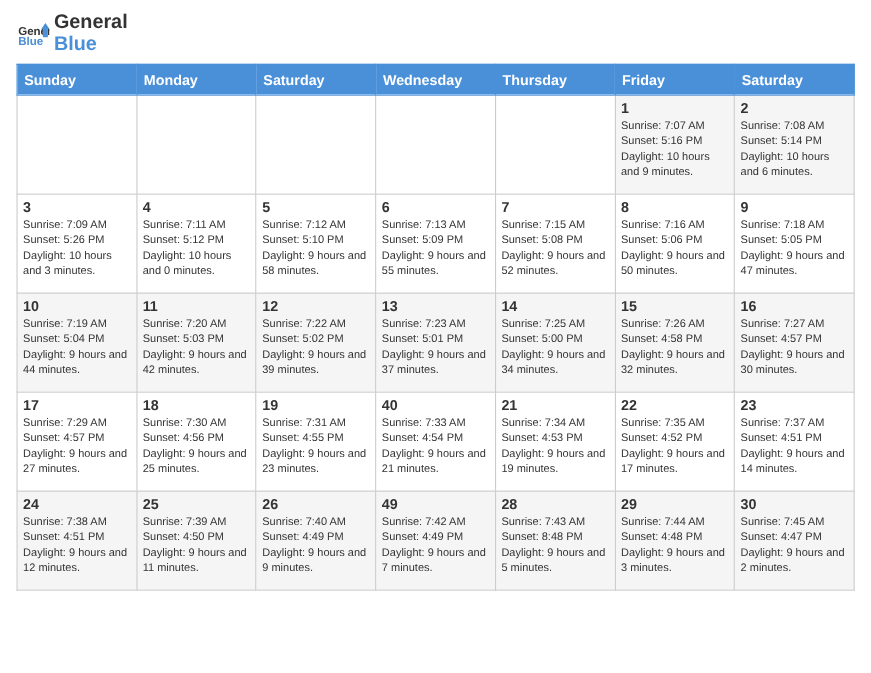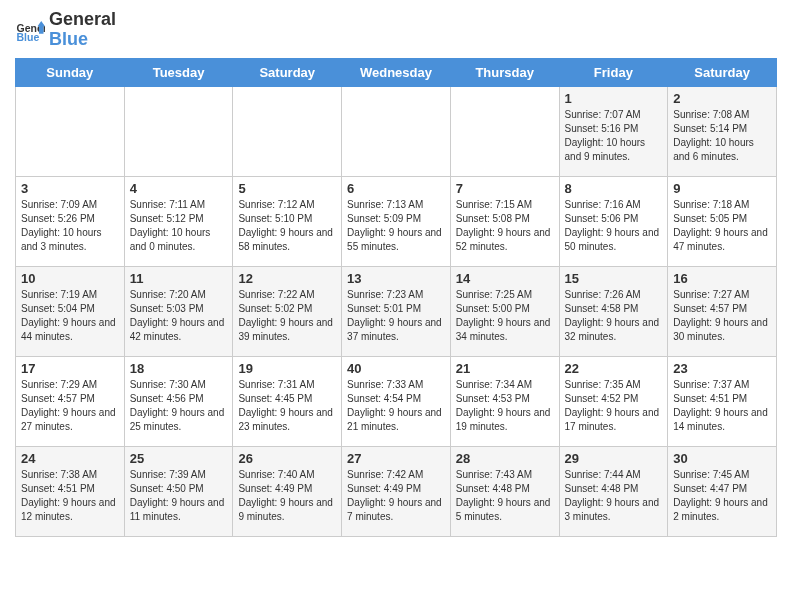--- a/index.html
+++ b/index.html
@@ -48,21 +48,21 @@
       color: #555;
     }
     table {
       width: 100%;
       border-collapse: collapse;
       table-layout: fixed;
     }
     thead tr th {
       background: #4a90d9;
       color: #fff;
-      text-align: center;
+      text-align: left;
       padding: 6px 6px;
       font-size: 13px;
       font-weight: bold;
       border: 1px solid #4a90d9;
     }
     tbody tr td {
       vertical-align: top;
       padding: 4px 5px;
       border: 1px solid #ccc;
       font-size: 10.5px;
@@ -107,21 +107,21 @@
   <div class="title-block">
     <h1></h1>
     <h2></h2>
   </div>
 </div>
 
 <table>
   <thead>
     <tr>
     <th>Sunday</th>
-        <th>Tuesday</th>
+        <th>Monday</th>
         <th>Saturday</th>
         <th>Wednesday</th>
         <th>Thursday</th>
         <th>Friday</th>
         <th>Saturday</th>
       </tr>
   </thead>
   <tbody id="calendar-body">
   <tr>
         <td class="empty-cell"></td>
@@ -239,21 +239,21 @@
         </td>
         <td>
           <span class="day-num">18</span>
           <div class="day-info">Sunrise: 7:30 AM
 Sunset: 4:56 PM
 Daylight: 9 hours and 25 minutes.</div>
         </td>
         <td>
           <span class="day-num">19</span>
           <div class="day-info">Sunrise: 7:31 AM
-Sunset: 4:45 PM
+Sunset: 4:55 PM
 Daylight: 9 hours and 23 minutes.</div>
         </td>
         <td>
           <span class="day-num">40</span>
           <div class="day-info">Sunrise: 7:33 AM
 Sunset: 4:54 PM
 Daylight: 9 hours and 21 minutes.</div>
         </td>
         <td>
           <span class="day-num">21</span>
@@ -287,29 +287,29 @@
 Sunset: 4:50 PM
 Daylight: 9 hours and 11 minutes.</div>
         </td>
         <td>
           <span class="day-num">26</span>
           <div class="day-info">Sunrise: 7:40 AM
 Sunset: 4:49 PM
 Daylight: 9 hours and 9 minutes.</div>
         </td>
         <td>
-          <span class="day-num">27</span>
+          <span class="day-num">49</span>
           <div class="day-info">Sunrise: 7:42 AM
 Sunset: 4:49 PM
 Daylight: 9 hours and 7 minutes.</div>
         </td>
         <td>
           <span class="day-num">28</span>
           <div class="day-info">Sunrise: 7:43 AM
-Sunset: 4:48 PM
+Sunset: 8:48 PM
 Daylight: 9 hours and 5 minutes.</div>
         </td>
         <td>
           <span class="day-num">29</span>
           <div class="day-info">Sunrise: 7:44 AM
 Sunset: 4:48 PM
 Daylight: 9 hours and 3 minutes.</div>
         </td>
         <td>
           <span class="day-num">30</span>

